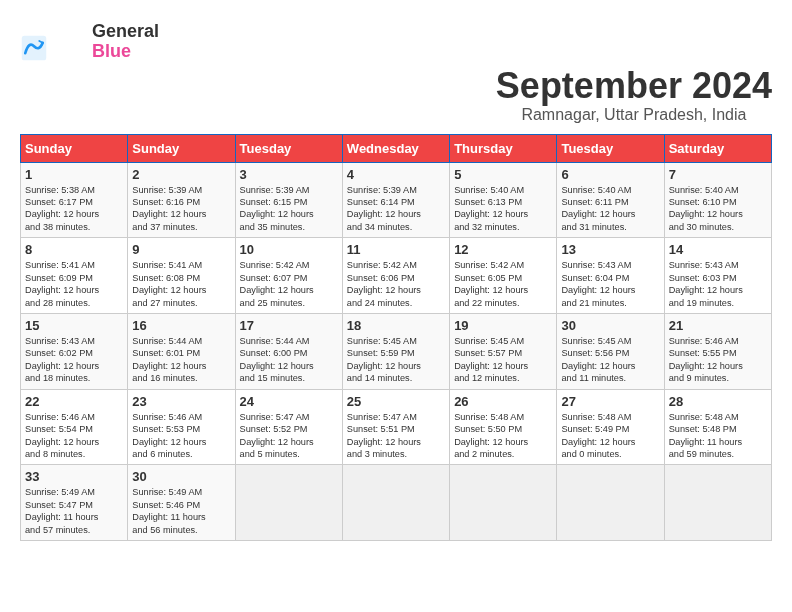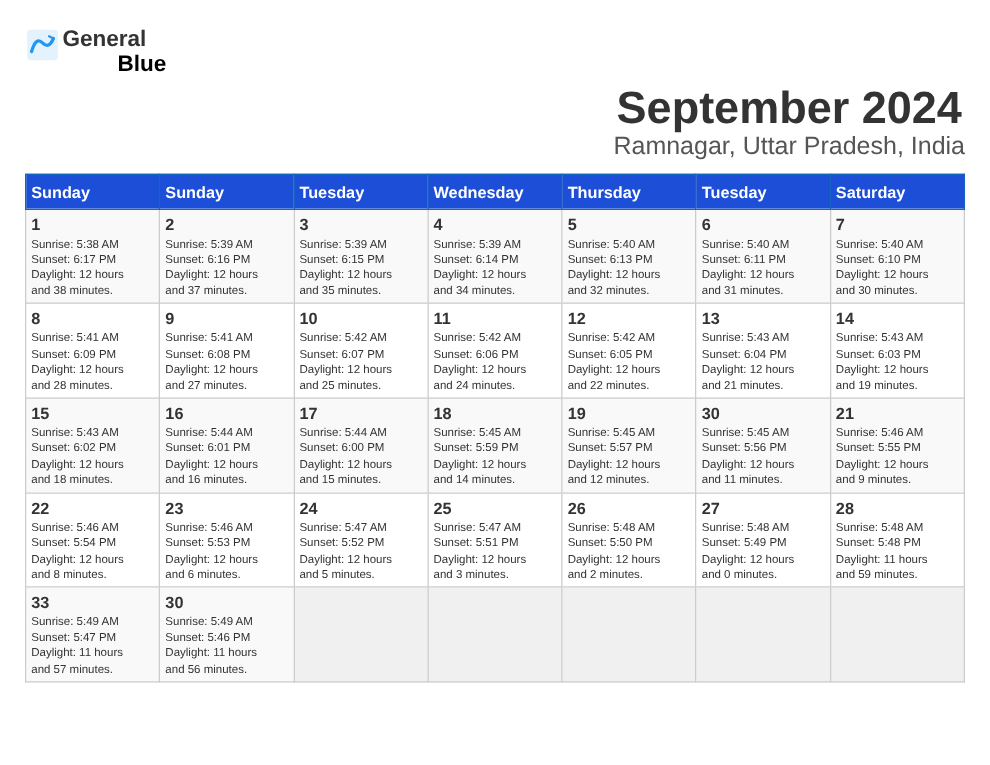--- a/index.html
+++ b/index.html
@@ -15,56 +15,57 @@
       padding: 18px 20px 10px 20px;
     }
     .header-section {
       display: flex;
       align-items: flex-start;
       justify-content: space-between;
       margin-bottom: 10px;
     }
     .logo {
       display: flex;
-      align-items: flex-start;
+      align-items: flex-end;
       margin-top: 4px;
+      gap: 42px;
     }
     .logo-text {
       font-size: 18px;
       font-weight: bold;
       color: #333;
       line-height: 1.1;
     }
-    .logo-blue { color: #000000; margin-left: 44px; }
+    .logo-blue { color: #ec4899; }
     .logo-icon {
       width: 28px;
       height: 28px;
       margin-right: 2px;
     }
     .title-block {
       text-align: center;
       margin-top: 48px;
     }
     .month-title {
       font-size: 36px;
       font-weight: bold;
       color: #333;
       line-height: 1.1;
     }
     .location-title {
-      font-size: 20px;
+      font-size: 16px;
       color: #555;
     }
     table {
       width: 100%;
       border-collapse: collapse;
       table-layout: fixed;
     }
     thead tr th {
-      background: #1d4ed8;
+      background: #ef4444;
       color: #fff;
       font-size: 13px;
       font-weight: bold;
       padding: 6px 4px;
       text-align: left;
       border: 1px solid #1565C0;
     }
     tbody tr td {
       border: 1px solid #ccc;
       vertical-align: top;

